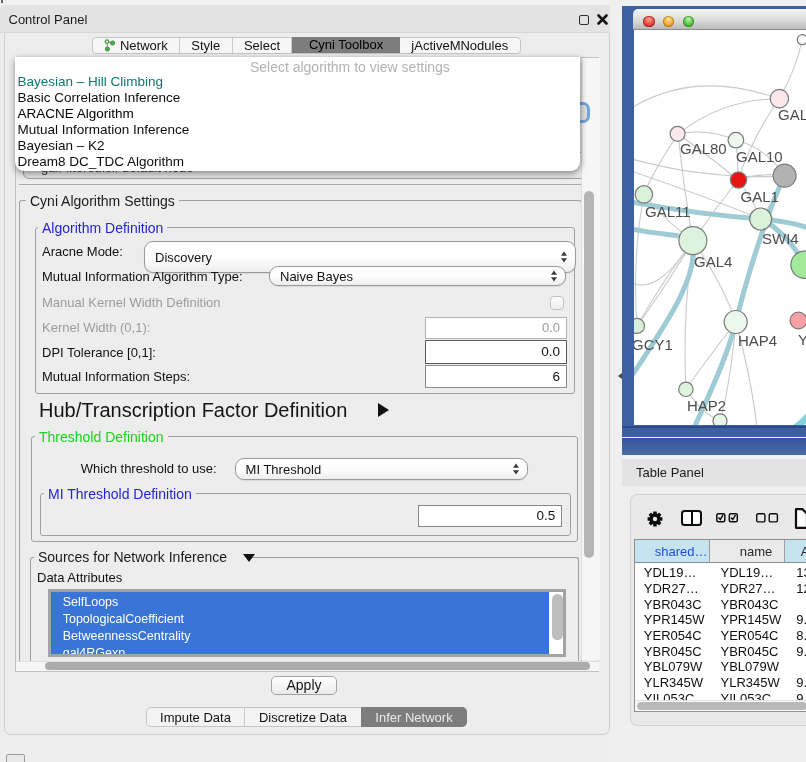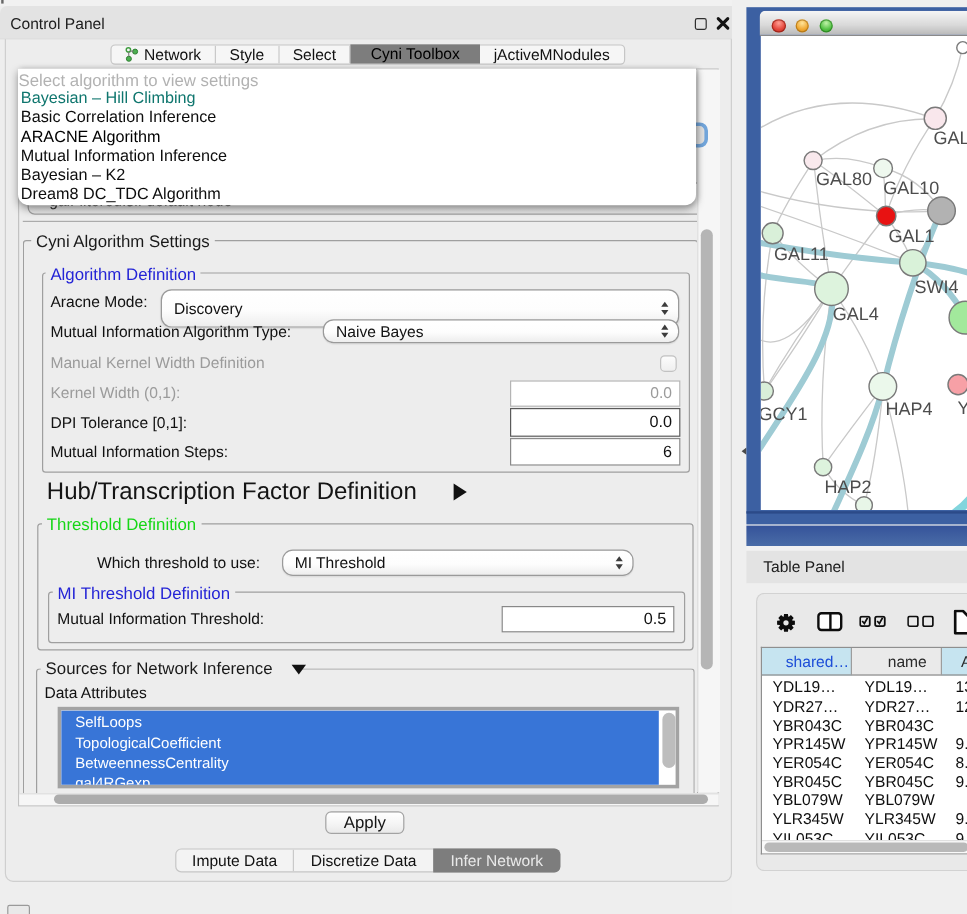--- a/index.html
+++ b/index.html
@@ -54,21 +54,21 @@
 <div class="ab f13" style="left:41px;top:160px;color:#333">galFiltered.sif default node</div>
 <div class="ab" style="left:19.4px;top:184px;width:575px;height:1px;background:#ababab"></div>
 
 <div class="grp" style="left:19.4px;top:200px;width:561px;height:462px;border-bottom:none;border-radius:3px 3px 0 0"></div>
 <div class="glab" style="left:26px;top:192.5px;color:#1a1a1a">Cyni Algorithm Settings</div>
 
 <div class="grp" style="left:34.7px;top:227px;width:538.6px;height:165px"></div>
 <div class="glab" style="left:38px;top:219.5px;color:#2424d6">Algorithm Definition</div>
 
 <div class="row f13 b" style="left:42px;top:244px">Aracne Mode:</div>
-<div class="combo" style="left:134px;top:241px;width:432px;height:32px">
+<div class="combo" style="left:144px;top:241px;width:432px;height:32px">
       <span class="ct">Discovery</span>
       <svg width="8" height="12" viewBox="0 0 8 12">
         <path d="M4 0.5 L7 4.7 L1 4.7 Z" fill="#3c3c3c"></path>
         <path d="M4 11.5 L7 7.3 L1 7.3 Z" fill="#3c3c3c"></path>
       </svg>
     </div>
 
 <div class="row f13 b" style="left:42px;top:268.5px">Mutual Information Algorithm Type:</div>
 <div class="combo" style="left:269px;top:266px;width:297px;height:20px">
       <span class="ct">Naive Bayes</span>
@@ -101,21 +101,20 @@
       <span class="ct">MI Threshold</span>
       <svg width="8" height="12" viewBox="0 0 8 12">
         <path d="M4 0.5 L7 4.7 L1 4.7 Z" fill="#3c3c3c"></path>
         <path d="M4 11.5 L7 7.3 L1 7.3 Z" fill="#3c3c3c"></path>
       </svg>
     </div>
 
 <div class="grp" style="left:40px;top:493px;width:529px;height:40.5px"></div>
 <div class="glab" style="left:44px;top:485.5px;color:#2424d6">MI Threshold Definition</div>
 
-<div class="row f13 b" style="left:47.7px;top:508px">Mutual Information Threshold:</div>
 <div class="tf" style="left:417.7px;top:504.5px;width:144.6px;height:22.5px;border:1px solid #888;color:#111;font-size:13.5px">0.5</div>
 
 <div class="grp" style="left:30px;top:556.5px;width:546.5px;height:105px;border-bottom:none;border-radius:3px 3px 0 0"></div>
 <div class="glab" style="left:34px;top:549px;color:#1a1a1a;padding-right:24px">Sources for Network Inference</div>
 <div class="ab" style="left:243px;top:553.5px;width:0;height:0;border-top:8px solid #111;border-left:6.5px solid transparent;border-right:6.5px solid transparent"></div>
 
 <div class="row f13 b" style="left:37px;top:570px">Data Attributes</div>
 
 <div class="ab" style="left:47.7px;top:588.5px;width:518px;height:68.7px;border:3px solid #a3a3a3;background:#fff;box-sizing:border-box;overflow:hidden">
   <div class="ab" style="left:0;top:0.5px;width:498px;height:68px;background:#3875d7"></div>
@@ -123,21 +122,21 @@
   <div class="ab" style="left:501.5px;top:2.5px;width:11px;height:46px;border-radius:5.5px;background:#bdbdbd"></div>
 </div>
 
 <div class="ab" style="left:581px;top:57.5px;width:17.5px;height:602.5px;background:#f6f6f6;border-left:1px solid #dedede"></div>
 <div class="ab" style="left:583.5px;top:191px;width:10px;height:367px;border-radius:5px;background:#b5b5b5"></div>
 <div class="ab" style="left:16px;top:660.5px;width:582.5px;height:10.5px;background:#f6f6f6;border-top:1px solid #dedede;box-sizing:border-box"></div>
 <div class="ab" style="left:45px;top:662px;width:545px;height:8px;border-radius:4px;background:#acacac"></div>
 <div class="ab" style="left:543px;top:102px;width:46.5px;height:21px;border:3px solid #72a5da;border-radius:7px;background:#e0e0e0;box-sizing:border-box"></div>
 
 <div class="ab" style="left:15.4px;top:56.5px;width:564.6px;height:114px;background:#fff;border-radius:0 0 9px 9px;box-shadow:0 3px 7px rgba(0,0,0,0.38),2px 0 4px rgba(0,0,0,0.12)"></div>
-<div class="ab" style="left:15.4px;top:59px;width:669px;text-align:left;font-size:14px;line-height:16px;color:#b2b2b2;white-space:nowrap">Select algorithm to view settings</div>
+<div class="ab" style="left:15.4px;top:59px;width:669px;text-align:center;font-size:14px;line-height:16px;color:#b2b2b2;white-space:nowrap">Select algorithm to view settings</div>
 <div class="it" style="left:17.4px;top:73.5px;color:#0f766e">Bayesian – Hill Climbing</div>
 <div class="it" style="left:17.4px;top:89.5px;color:#0d0d0d">Basic Correlation Inference</div>
 <div class="it b" style="left:17.4px;top:105.5px;color:#000">ARACNE Algorithm</div>
 <div class="it" style="left:17.4px;top:121.5px;color:#0d0d0d">Mutual Information Inference</div>
 <div class="it" style="left:17.4px;top:137.5px;color:#0d0d0d">Bayesian – K2</div>
 <div class="it" style="left:17.4px;top:153.5px;color:#0d0d0d">Dream8 DC_TDC Algorithm</div>
 
 <div class="ab" style="left:271px;top:675.5px;width:66px;height:19.5px;border:1px solid #a3a3a3;border-radius:5px;background:linear-gradient(#ffffff,#f5f5f5 55%,#e9e9e9);box-sizing:border-box;display:flex;align-items:center;justify-content:center;font-size:14px;color:#151515">Apply</div>
 
 <div class="seg" style="left:146px;top:707.4px;width:321px;height:20px;border-radius:5px;background:#f3f3f3">

